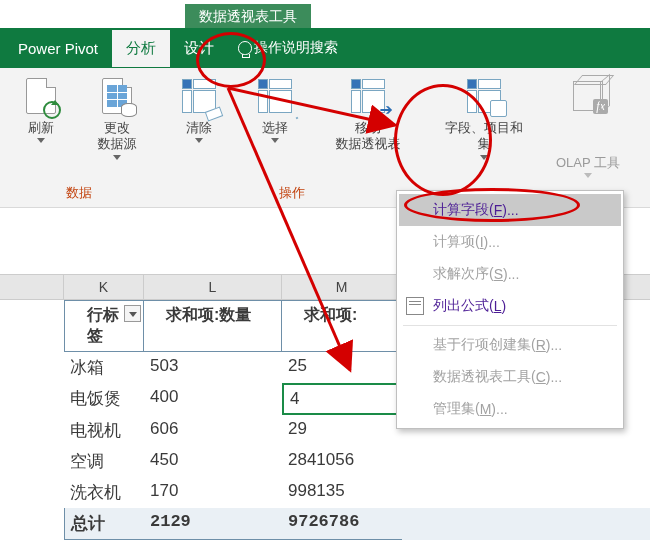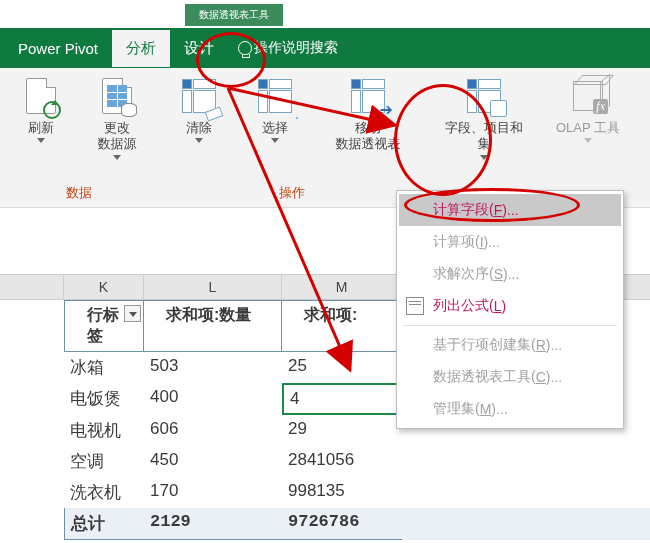--- a/index.html
+++ b/index.html
@@ -20,21 +20,21 @@
     height: 28px;
     background: #fff;
     position: relative;
   }
   .context-title {
     position: absolute;
     left: 185px;
     top: 4px;
     background: #3c8c5b;
     color: #fff;
-    font-size: 10px;
+    font-size: 14px;
     padding: 4px 14px;
   }
 
   
   .tab-row {
     height: 40px;
     background: #0f7a40;
     display: flex;
     align-items: center;
     color: #fff;
@@ -110,21 +110,21 @@
     width: 40px; height: 40px;
     display: flex; align-items: center; justify-content: center;
     margin-bottom: 4px;
   }
   .big-btn .label {
     font-size: 13px;
     text-align: center;
     line-height: 1.25;
     color: #444;
   }
-  .big-btn.disabled .label { color: #9a9a9a; }
+  .big-btn.disabled .label { color: #9a9a9a; margin-top: 35px; }
   .drop-caret {
     display: inline-block;
     width: 0;height:0;border-left:4px solid transparent;border-right:4px solid transparent;border-top:5px solid #666;
     margin-top: 2px;
   }
   .big-btn.disabled .drop-caret { border-top-color:#bbb; }
   .group-name {
     font-size: 13px;
     color: #c2410c;
     text-align: center;
@@ -169,21 +169,21 @@
     box-shadow: 2px 3px 6px rgba(0,0,0,0.25);
     padding: 3px 2px;
     z-index: 5;
   }
   .menu-item {
     display: flex;
     align-items: center;
     height: 32px;
     padding: 0 10px 0 34px;
     font-size: 14px;
-    color: #be185d;
+    color: #4c1d95;
     position: relative;
     cursor: pointer;
   }
   .menu-item.hl { background: #c9c9c9; }
   .menu-item.disabled { color: #a2a2a2; cursor: default; }
   .menu-item .u { text-decoration: underline; }
   .menu-sep { height:1px;background:#e2e2e2;margin:3px 4px; }
   .menu-icon{position:absolute;left:7px;top:7px;width:18px;height:18px;border:1px solid #888;}
   .menu-icon::before{content:"";position:absolute;top:3px;left:2px;right:2px;border-top:1px solid #888;}
   .menu-icon::after{content:"";position:absolute;top:6px;left:2px;right:2px;border-top:1px solid #888;}

